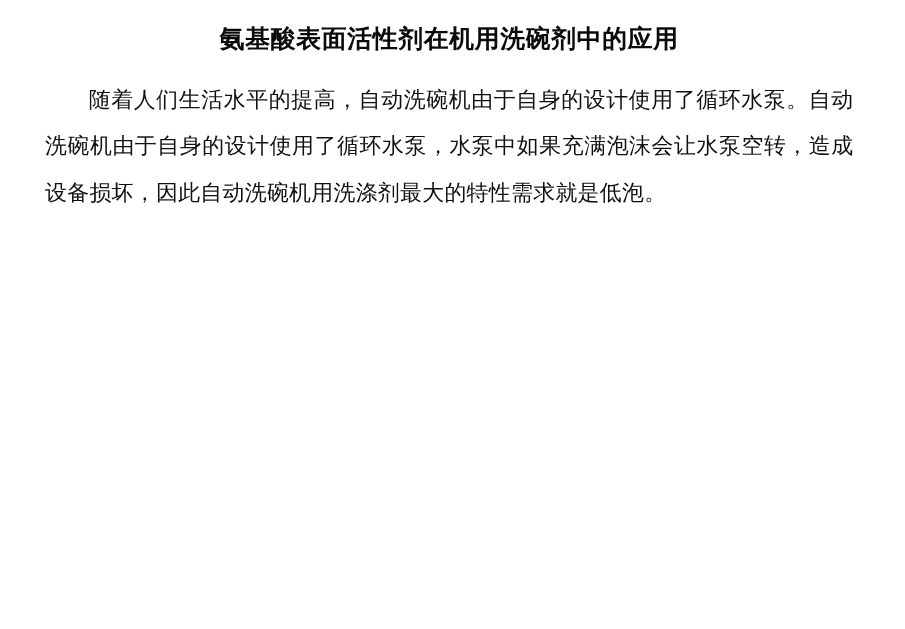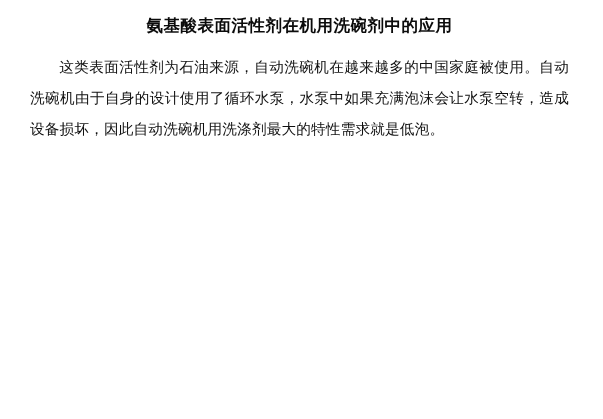--- a/index.html
+++ b/index.html
@@ -45,16 +45,16 @@
     margin-top: 10px;
   }
 </style>
 </head>
 <body>
 
 <div class="page">
 
   <h1 class="doc-title">氨基酸表面活性剂在机用洗碗剂中的应用</h1>
 
-  <p class="para">这类表面活性剂为石油来源，自动洗碗机在越来越多的中国家庭被使用。自动洗碗机由于自身的设计使用了循环水泵，水泵中如果充满泡沫会让水泵空转，造成设备损坏，因此自动洗碗机用洗涤剂最大的特性需求就是低泡。</p>
+  <p class="para">随着人们生活水平的提高，自动洗碗机由于自身的设计使用了循环水泵。自动洗碗机由于自身的设计使用了循环水泵，水泵中如果充满泡沫会让水泵空转，造成设备损坏，因此自动洗碗机用洗涤剂最大的特性需求就是低泡。</p>
 
 
 </div>
 
 </body></html>

